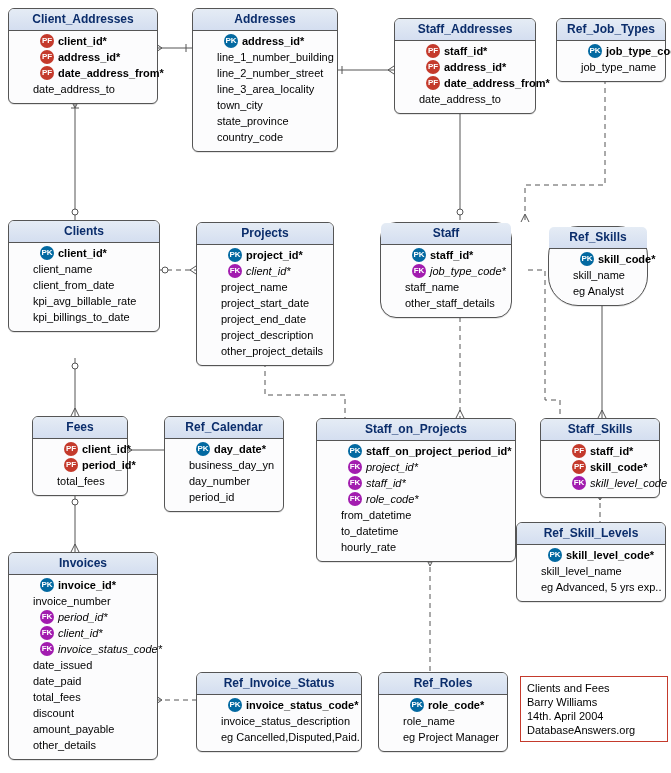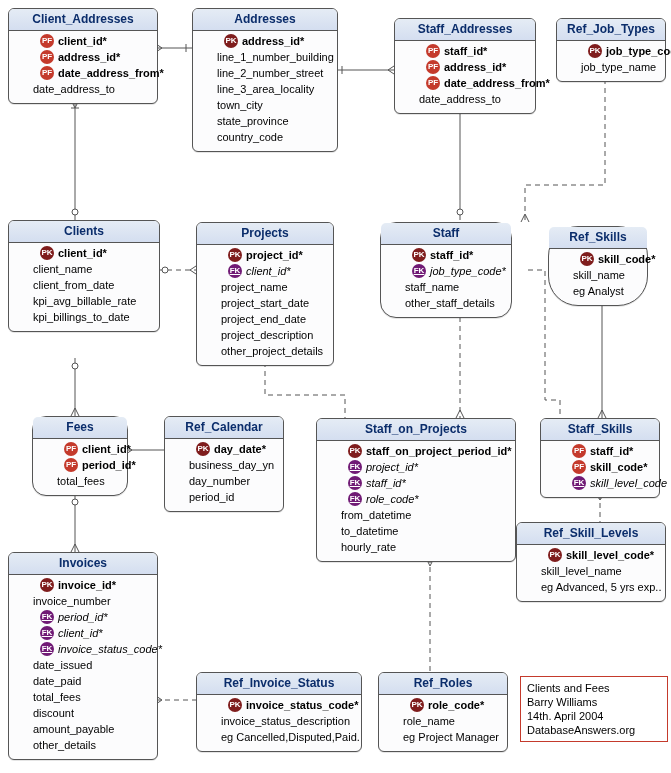--- a/index.html
+++ b/index.html
@@ -53,22 +53,22 @@
     border-radius: 50%;
     display: inline-flex;
     align-items: center;
     justify-content: center;
     font-size: 8px;
     font-weight: bold;
     color: #fff;
     flex: 0 0 14px;
     margin-left: 25px;
   }
-  .key-pk  { background: #7f1d1d; }   
-  .key-fk  { background: #701a75; text-decoration: underline; }   
+  .key-pk  { background: #0369a1; }   
+  .key-fk  { background: #a21caf; }   
   .key-pf  { background: #c43a2c; }   
   .key-none {
     width: 14px; height: 14px; flex: 0 0 14px;
     background: transparent;
   }
   .attr-name { }
   .attr-name.bold { font-weight: bold; }
   .attr-name.italic { font-style: italic; }
   .caption-box {
     position: absolute;
@@ -386,21 +386,21 @@
           <span class="key-none"></span>
           <span class="attr-name">skill_name</span>
         </div>
         <div class="attr-row">
           <span class="key-none"></span>
           <span class="attr-name">eg Analyst</span>
         </div>
       </div>
 </div>
 
-<div class="entity" style="left:32px; top:416px; width:94px;border-radius:14px;">
+<div class="entity" style="left:32px; top:416px; width:94px;">
   <div class="entity-title">Fees</div>
   <div class="entity-body">
         <div class="attr-row">
           <span class="key-badge key-pf">PF</span>
           <span class="attr-name bold">client_id*</span>
         </div>
         <div class="attr-row">
           <span class="key-badge key-pf">PF</span>
           <span class="attr-name bold">period_id*</span>
         </div>

